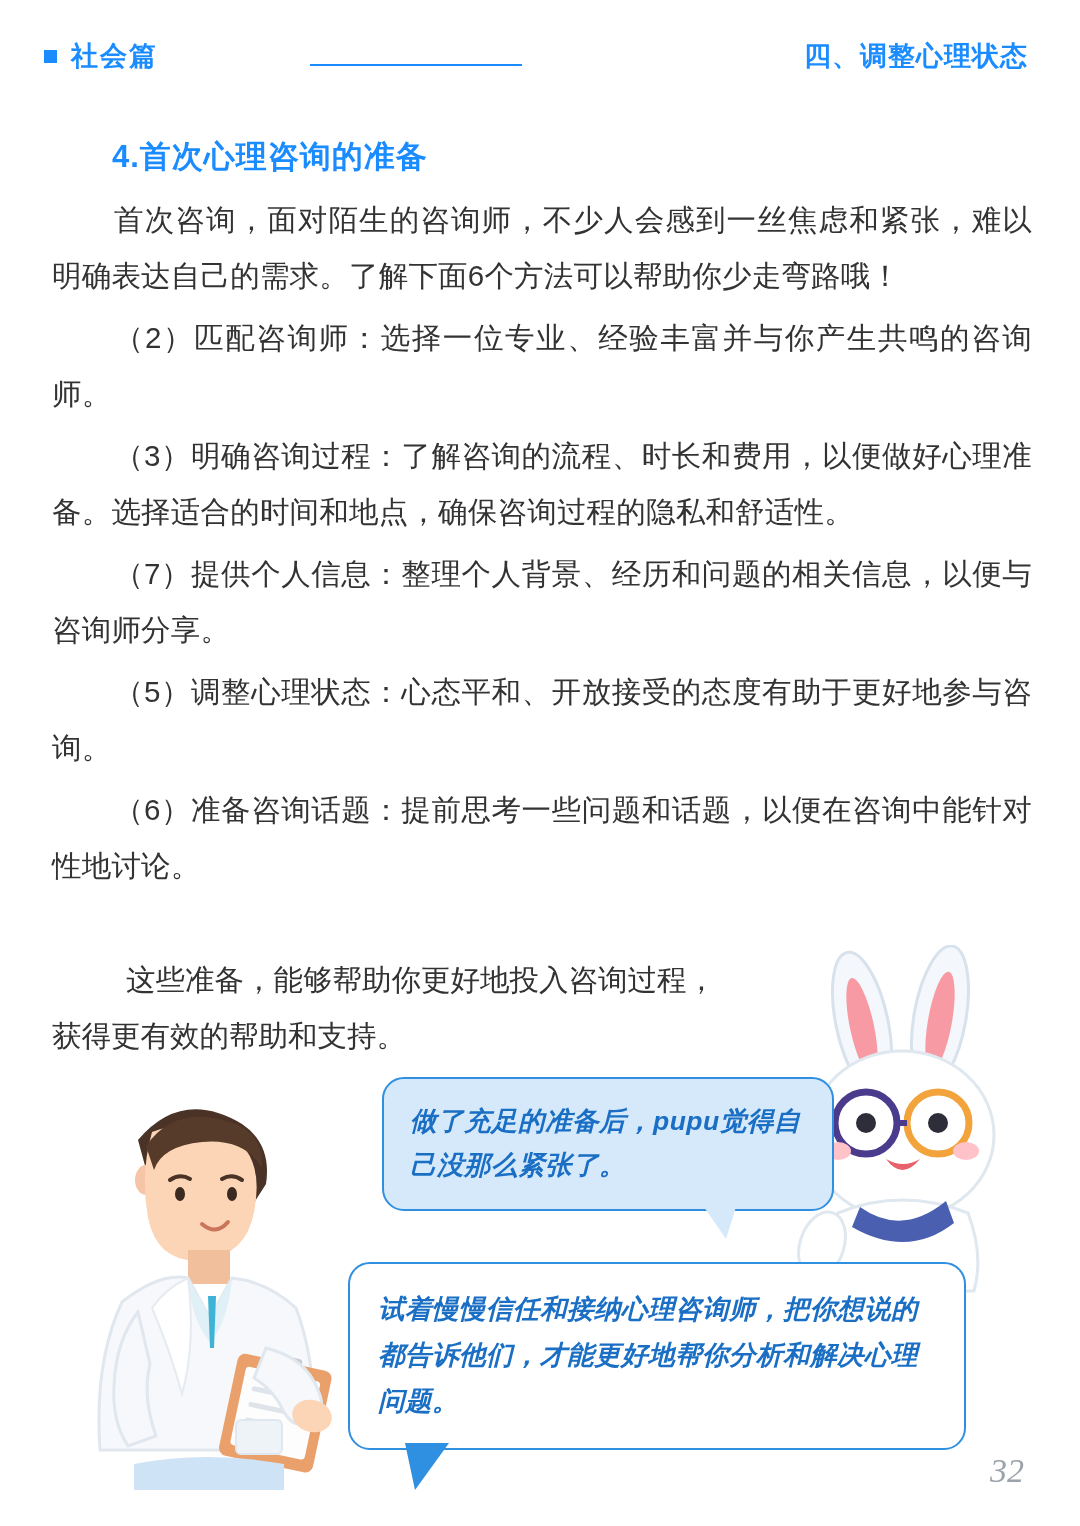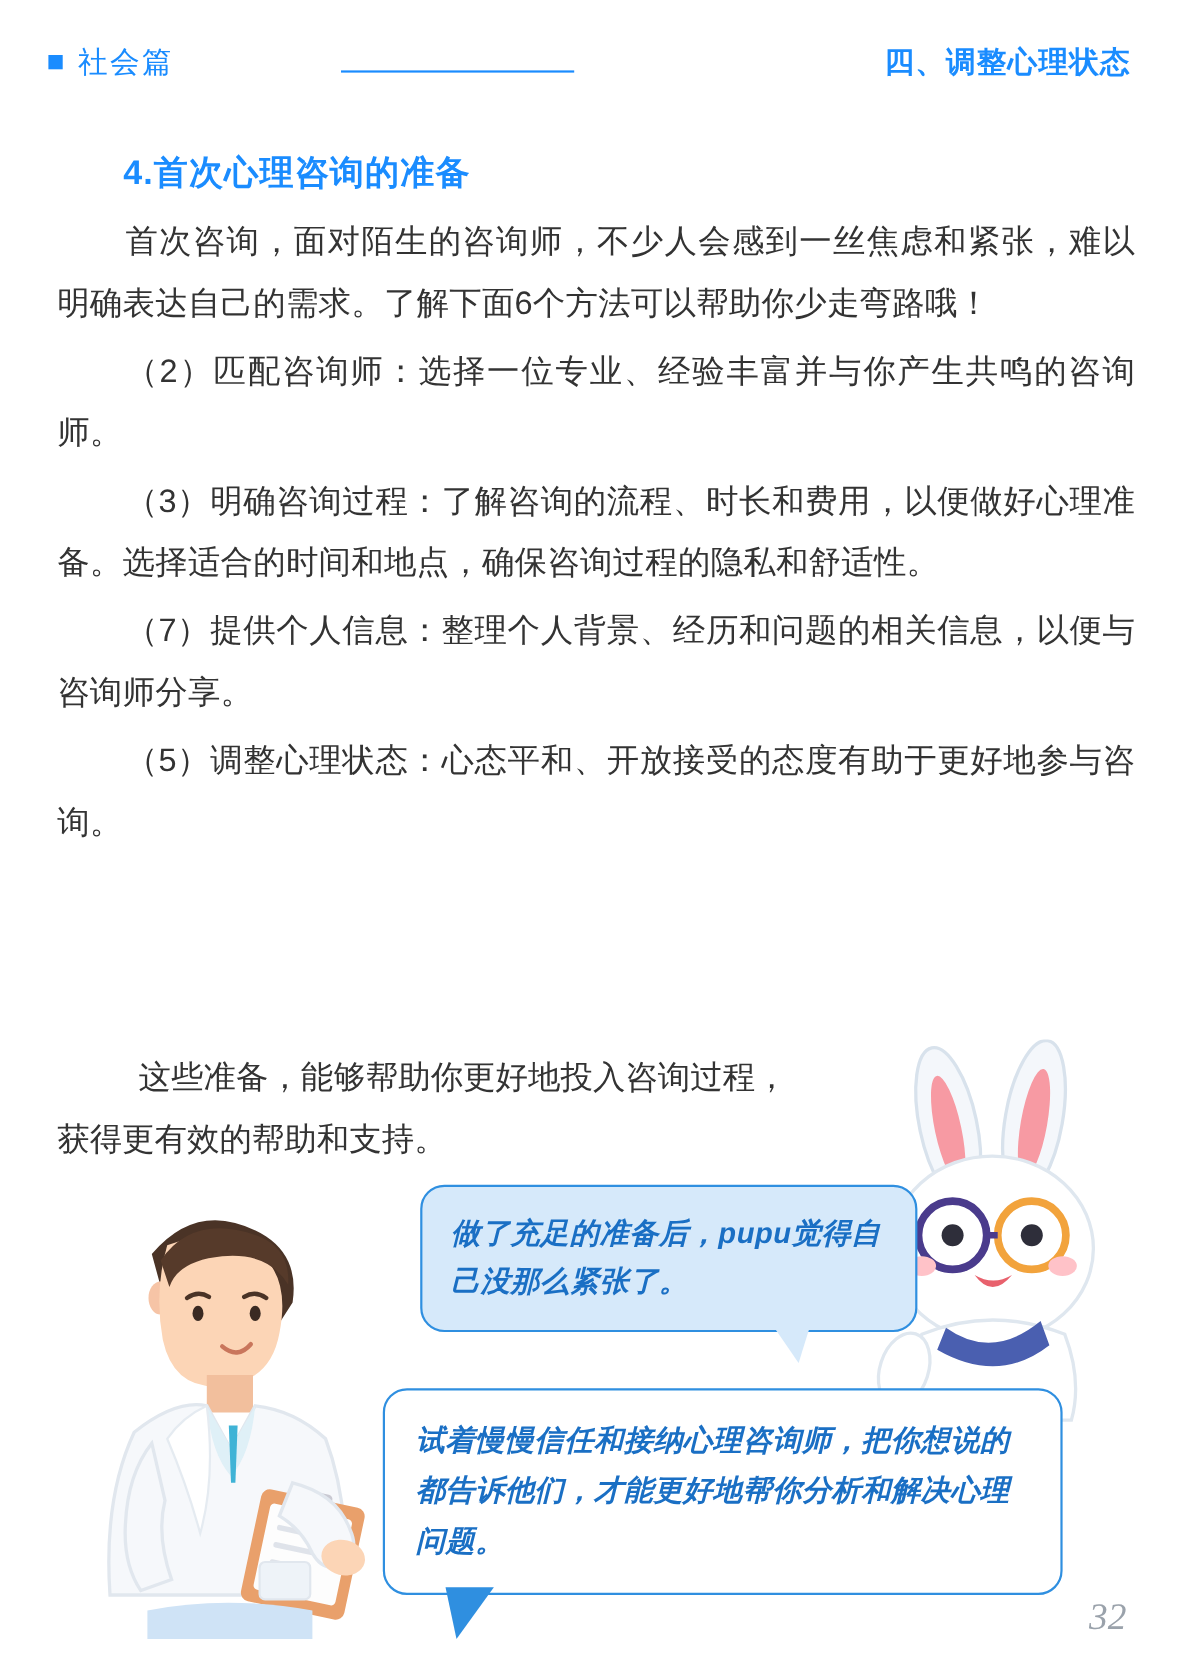--- a/index.html
+++ b/index.html
@@ -33,21 +33,21 @@
     gap: 14px;
   }
   .header-square {
     width: 13px;
     height: 13px;
     background: #1a8cff;
     display: inline-block;
   }
   .header-left-text {
     font-size: 27px;
-    font-weight: normal;
+    font-weight: bold;
     color: #1a8cff;
     letter-spacing: 2px;
   }
   .header-rule {
     position: absolute;
     left: 310px;
     top: 26px;
     width: 212px;
     height: 0;
     border-top: 2px solid #1a8cff;
@@ -225,20 +225,21 @@
 </div>
 
 <div class="section-title">4.首次心理咨询的准备</div>
 
 <div class="body-text">
   <p class="para indent">首次咨询，面对陌生的咨询师，不少人会感到一丝焦虑和紧张，难以明确表达自己的需求。了解下面6个方法可以帮助你少走弯路哦！</p>
   <p class="para indent">（2）匹配咨询师：选择一位专业、经验丰富并与你产生共鸣的咨询师。</p>
   <p class="para indent">（3）明确咨询过程：了解咨询的流程、时长和费用，以便做好心理准备。选择适合的时间和地点，确保咨询过程的隐私和舒适性。</p>
   <p class="para indent">（7）提供个人信息：整理个人背景、经历和问题的相关信息，以便与咨询师分享。</p>
   <p class="para indent">（5）调整心理状态：心态平和、开放接受的态度有助于更好地参与咨询。</p>
+  <p class="para indent tight">（6）准备咨询话题：提前思考一些问题和话题，以便在咨询中能针对性地讨论。</p>
 </div>
 
 <div class="closing">
   <div class="l1">这些准备，能够帮助你更好地投入咨询过程，</div>
   <div>获得更有效的帮助和支持。</div>
 </div>
 
 <div class="rabbit">
   <svg width="250" height="350" viewBox="0 0 250 350" xmlns="http://www.w3.org/2000/svg">
 

